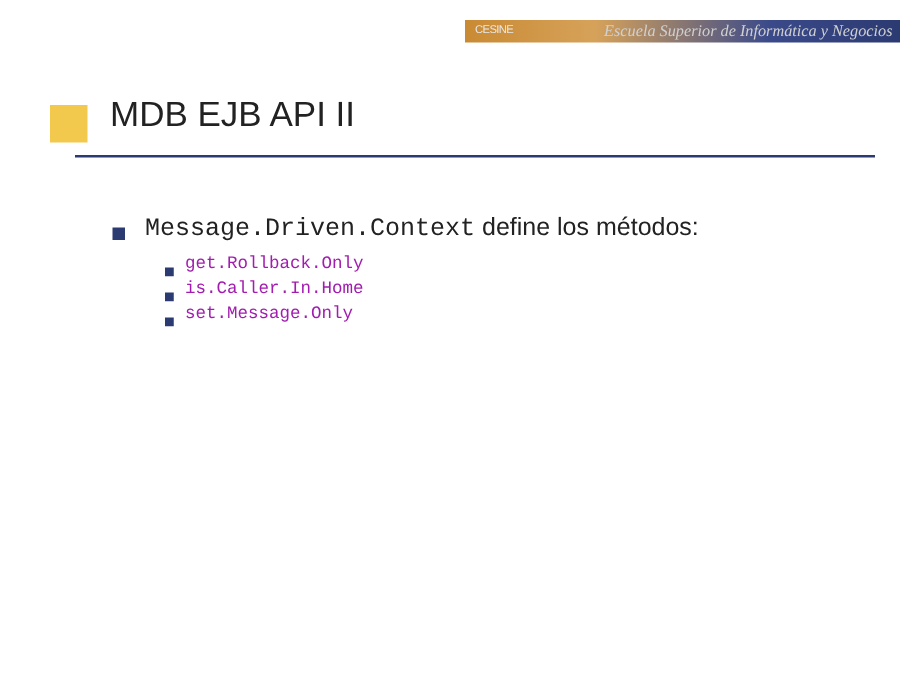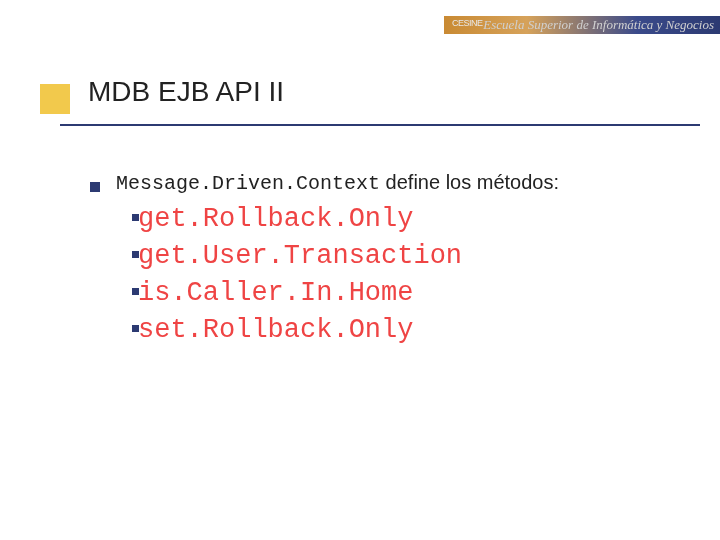--- a/index.html
+++ b/index.html
@@ -10,21 +10,21 @@
     background: #fff;
     font-family: Verdana, Geneva, sans-serif;
     position: relative;
     overflow: hidden;
   }
   .top-banner {
     position: absolute;
     top: 16px;
     right: 0;
     height: 18px;
-    width: 276px;
+    width: 348px;
     background: linear-gradient(90deg, #c98a33 0%, #d6a25a 30%, #3a4a8a 70%, #2c3a72 100%);
     display: flex;
     align-items: center;
     justify-content: flex-end;
   }
   .top-banner .logo {
     position: absolute;
     left: 8px;
     top: 2px;
     font-size: 9px;
@@ -115,24 +115,24 @@
   }
   .l2 .sq2 {
     width: 7px;
     height: 7px;
     background: #2c3a72;
     position: absolute;
     left: 0;
     top: 12px;
   }
   .l2 .txt2 {
-    margin-left: 6px;
+    margin-left: 16px;
     font-family: "Courier New", Courier, monospace;
-    font-size: 27px;
-    color: #ef4444;
+    font-size: 14px;
+    color: #a21caf;
     line-height: 1.3;
   }
 </style>
 </head>
 <body>
 
 <div class="top-banner">
   <span class="logo">CESINE</span>
   <span class="tagline">Escuela Superior de Informática y Negocios</span>
 </div>
@@ -149,25 +149,21 @@
     <div class="txt">
       <span class="mono">Message.Driven.Context</span><span> define los métodos:</span>
     </div>
     <div class="l2-wrap" id="l2-wrap">
         <div class="l2">
           <div class="sq2"></div>
           <div class="txt2">get.Rollback.Only</div>
         </div>
         <div class="l2">
           <div class="sq2"></div>
-          <div class="txt2">get.User.Transaction</div>
-        </div>
-        <div class="l2">
-          <div class="sq2"></div>
           <div class="txt2">is.Caller.In.Home</div>
         </div>
         <div class="l2">
           <div class="sq2"></div>
-          <div class="txt2">set.Rollback.Only</div>
+          <div class="txt2">set.Message.Only</div>
         </div>
       </div>
   </div>
 </div>
 
 </body></html>

